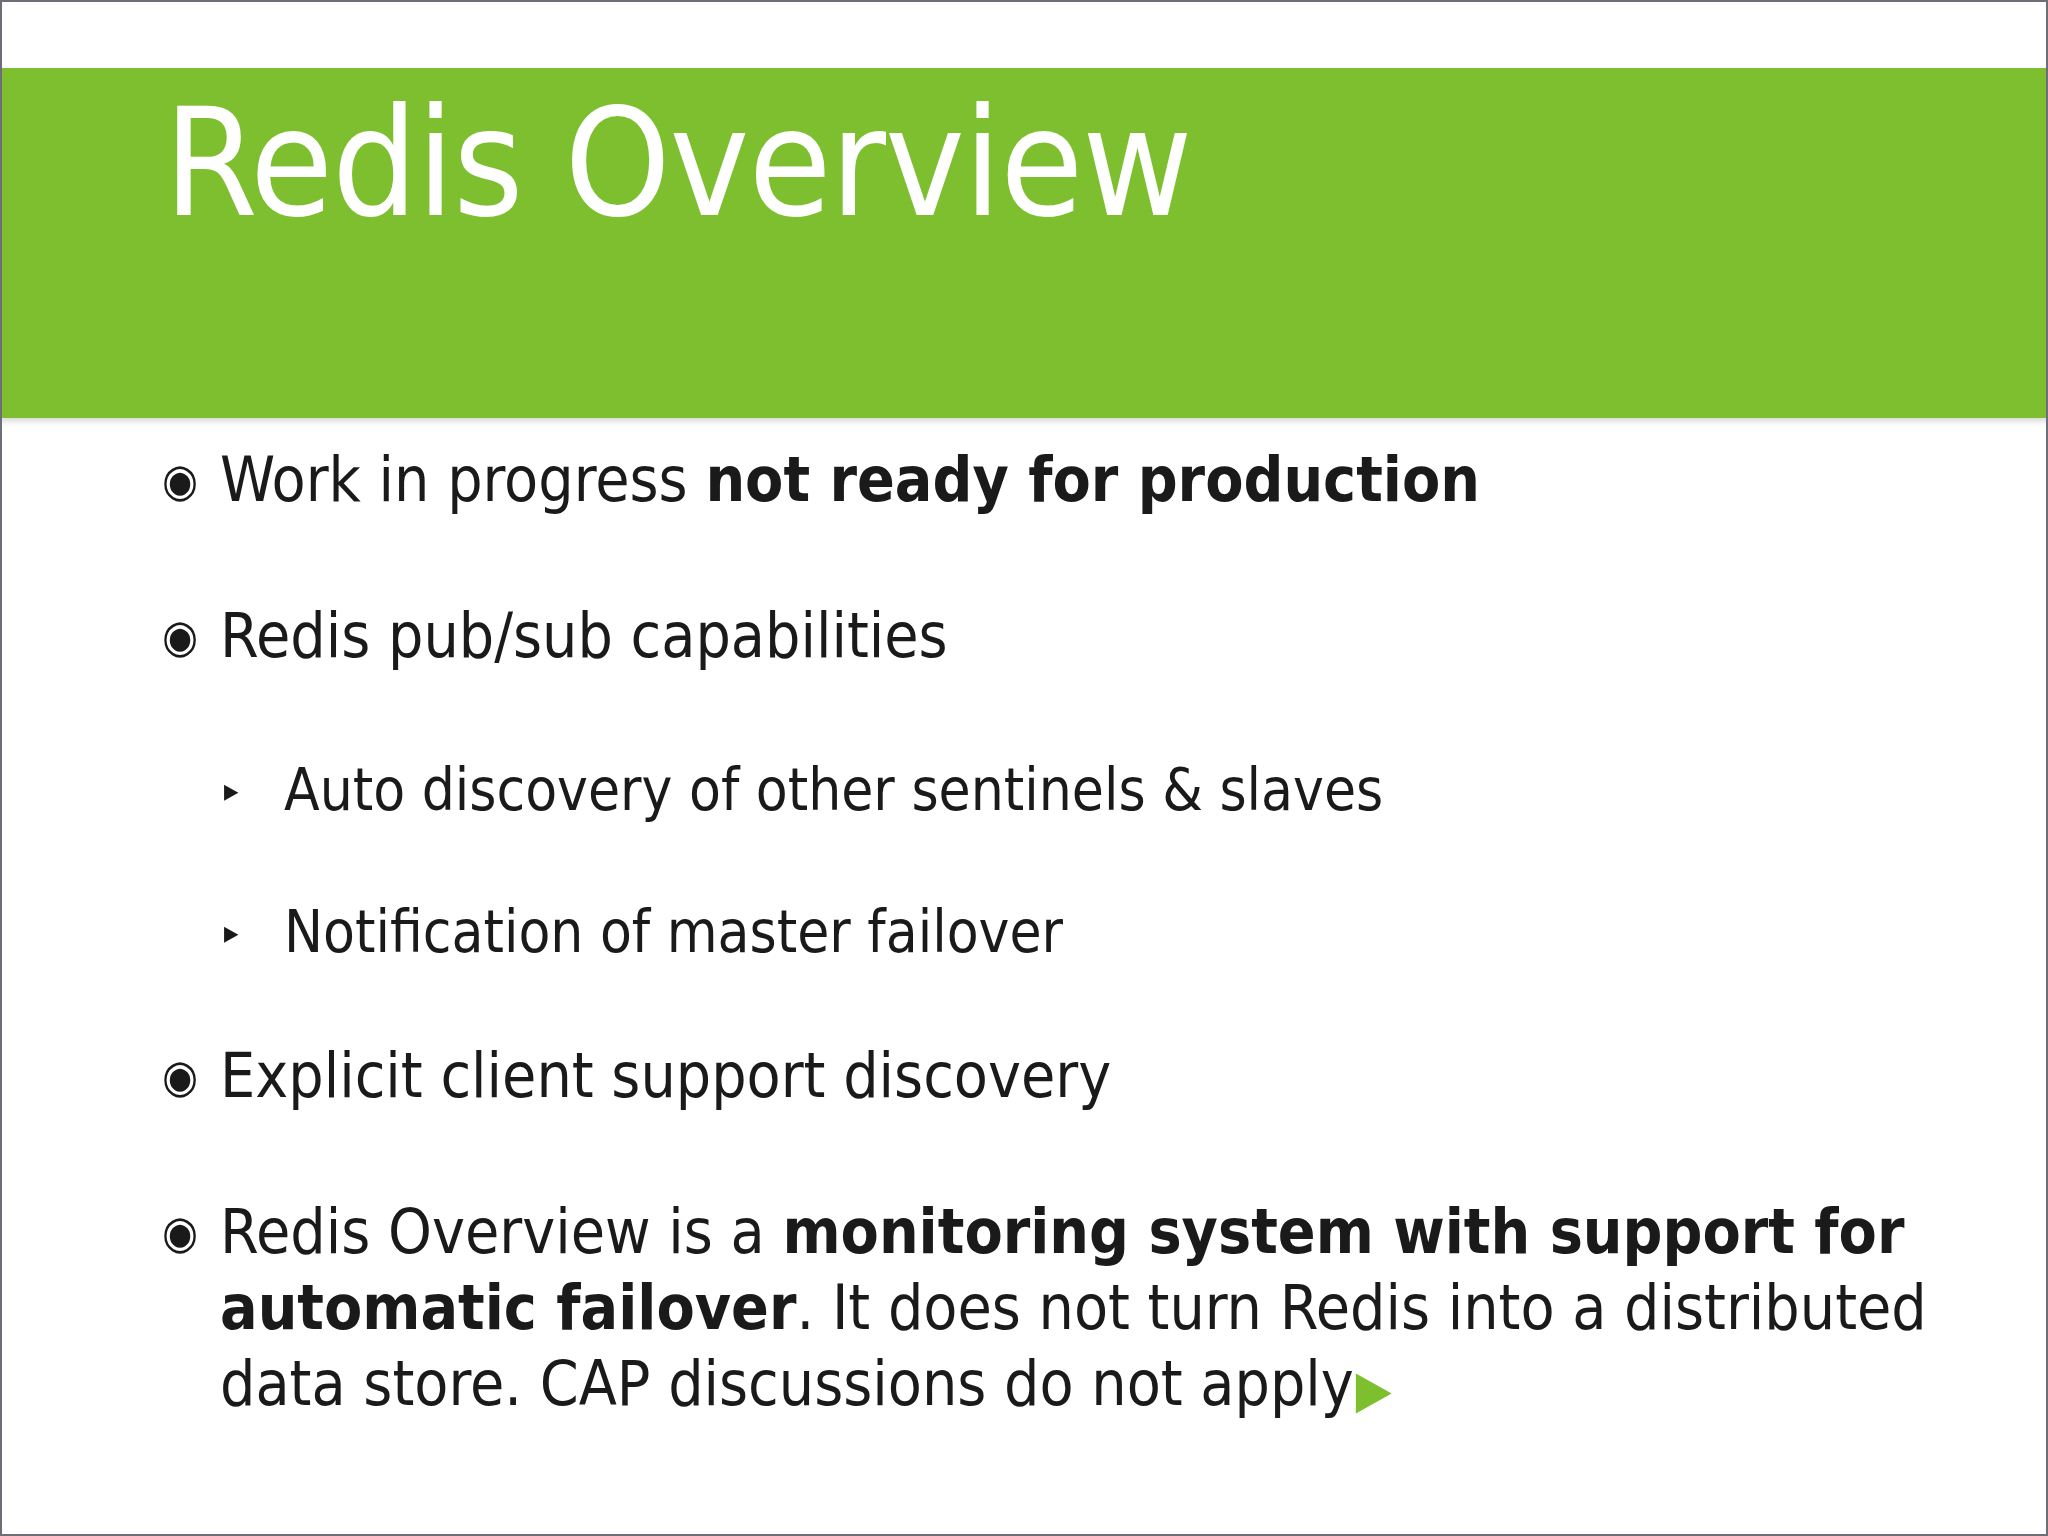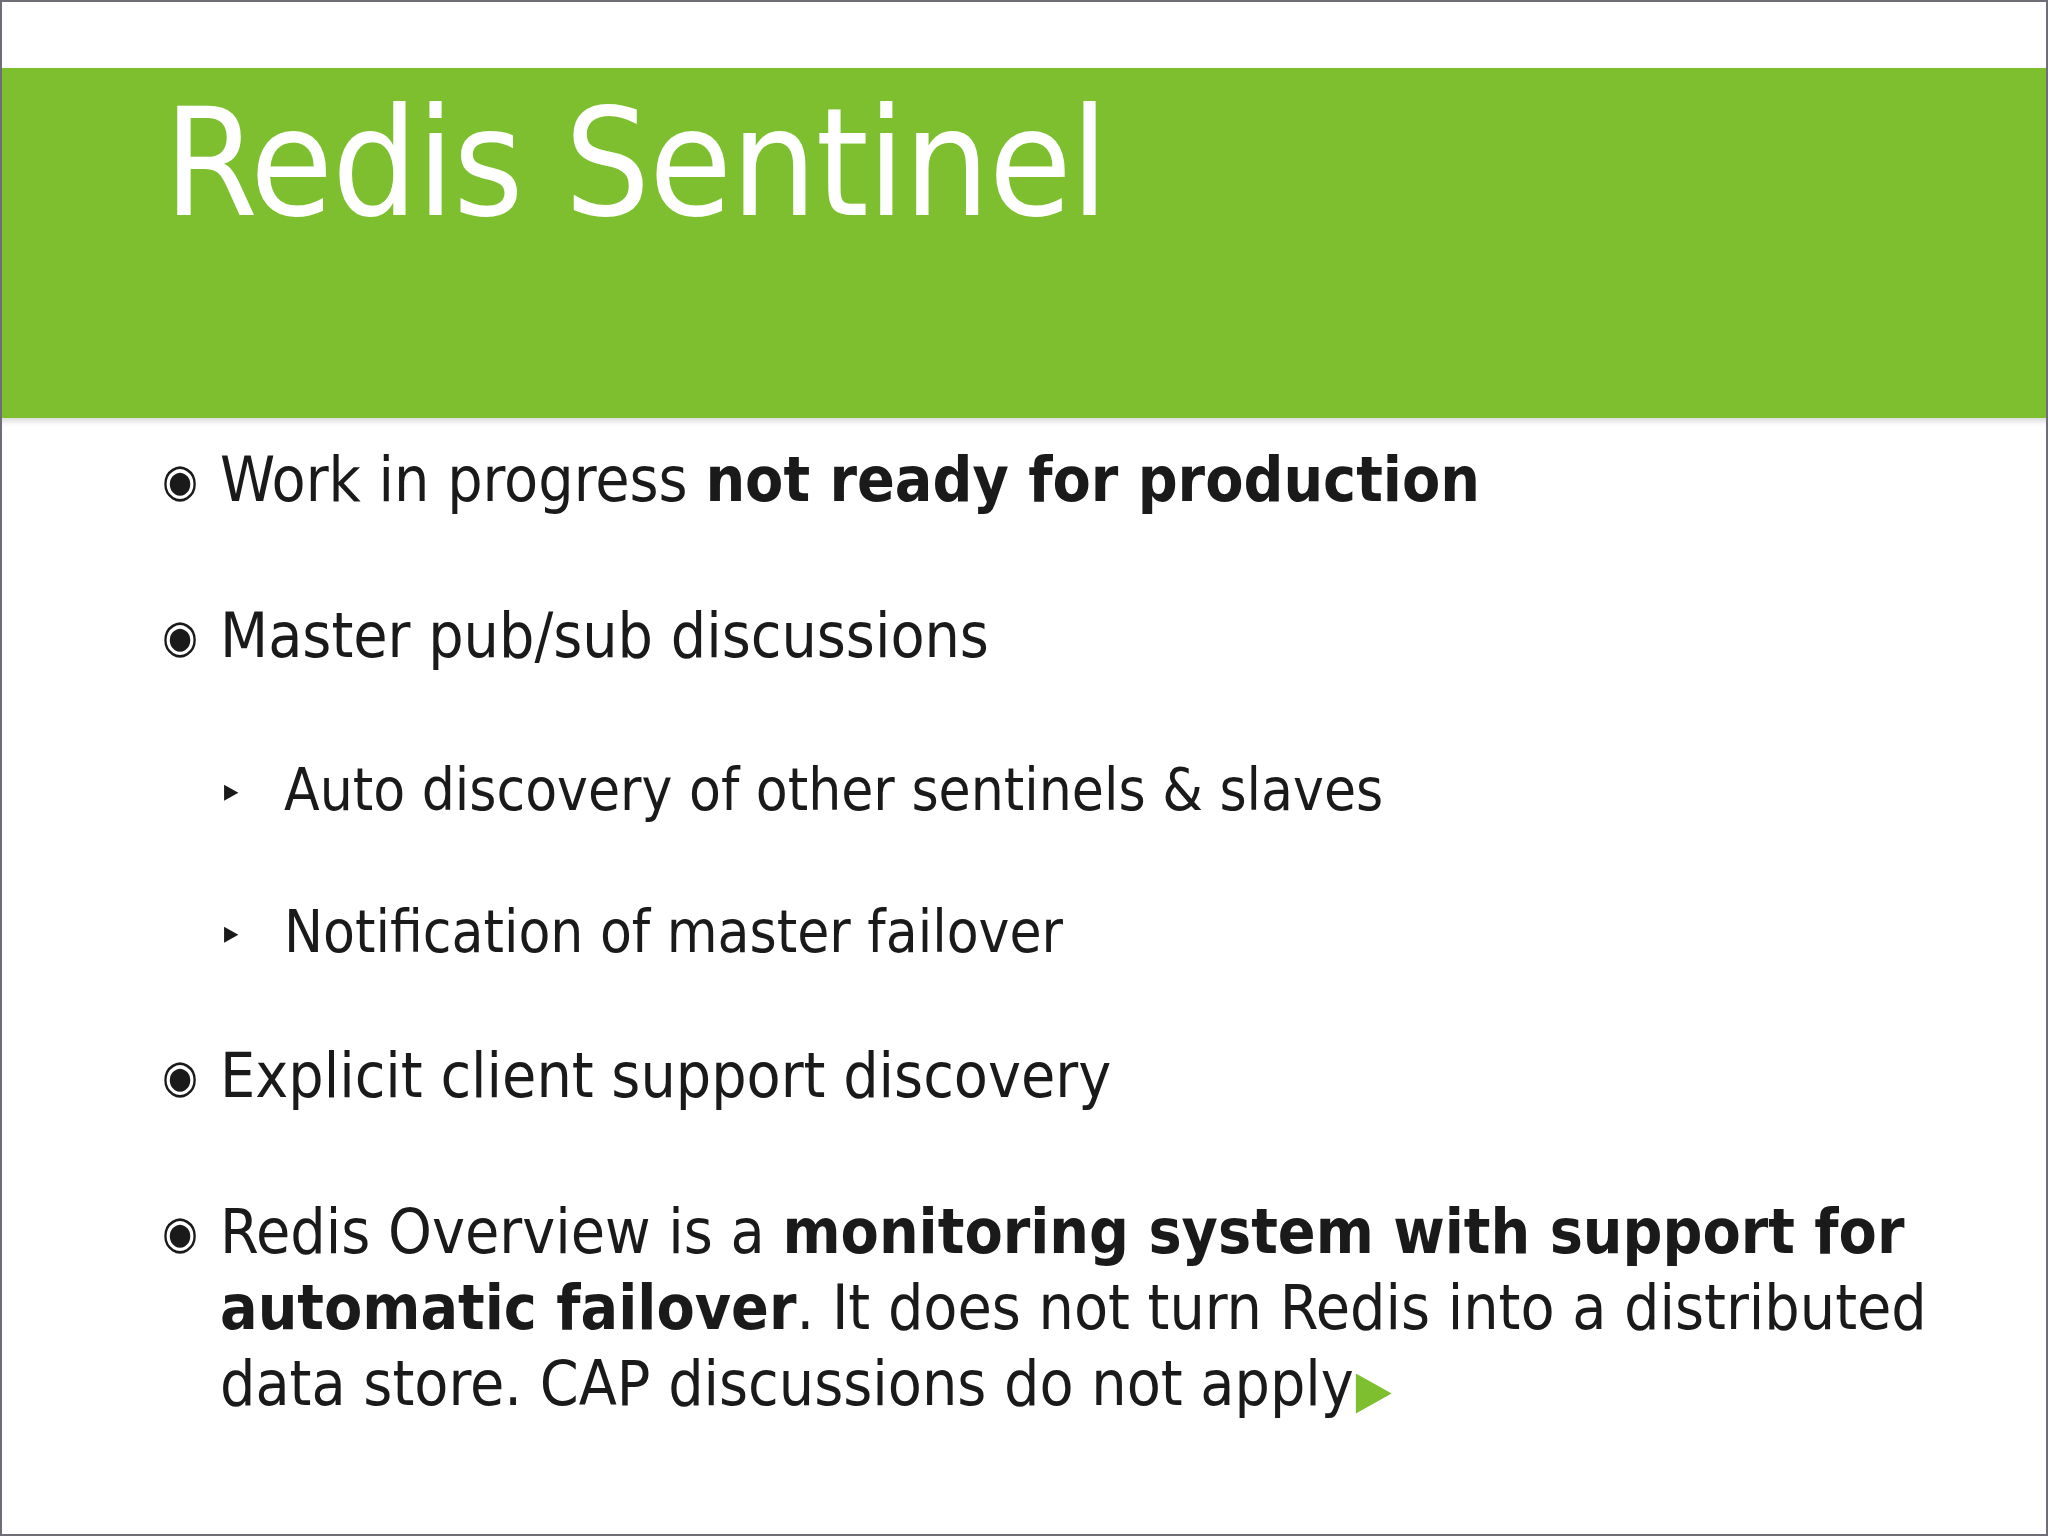--- a/index.html
+++ b/index.html
@@ -130,36 +130,36 @@
     vertical-align: -2px;
     margin-left: 2px;
   }
 </style>
 </head>
 <body>
 
 <div class="slide">
 
   <div class="header-band">
-    <div class="title">Redis Sentinel</div>
+    <div class="title">Redis Overview</div>
   </div>
 
   <div class="body-content">
 
     <div class="bullet-row lvl1">
       <span class="marker">◉</span>
       <span class="text">
         <span>Work in progress </span><b>not ready for production</b>
       </span>
     </div>
 
     <div class="bullet-row lvl1">
       <span class="marker">◉</span>
       <span class="text">
-        <span>Master pub/sub discussions</span>
+        <span>Redis pub/sub capabilities</span>
       </span>
     </div>
 
     <div class="bullet-row lvl2">
       <span class="marker">▸</span>
       <span class="text">
         <span>Auto discovery of other sentinels &amp; slaves</span>
       </span>
     </div>
 

